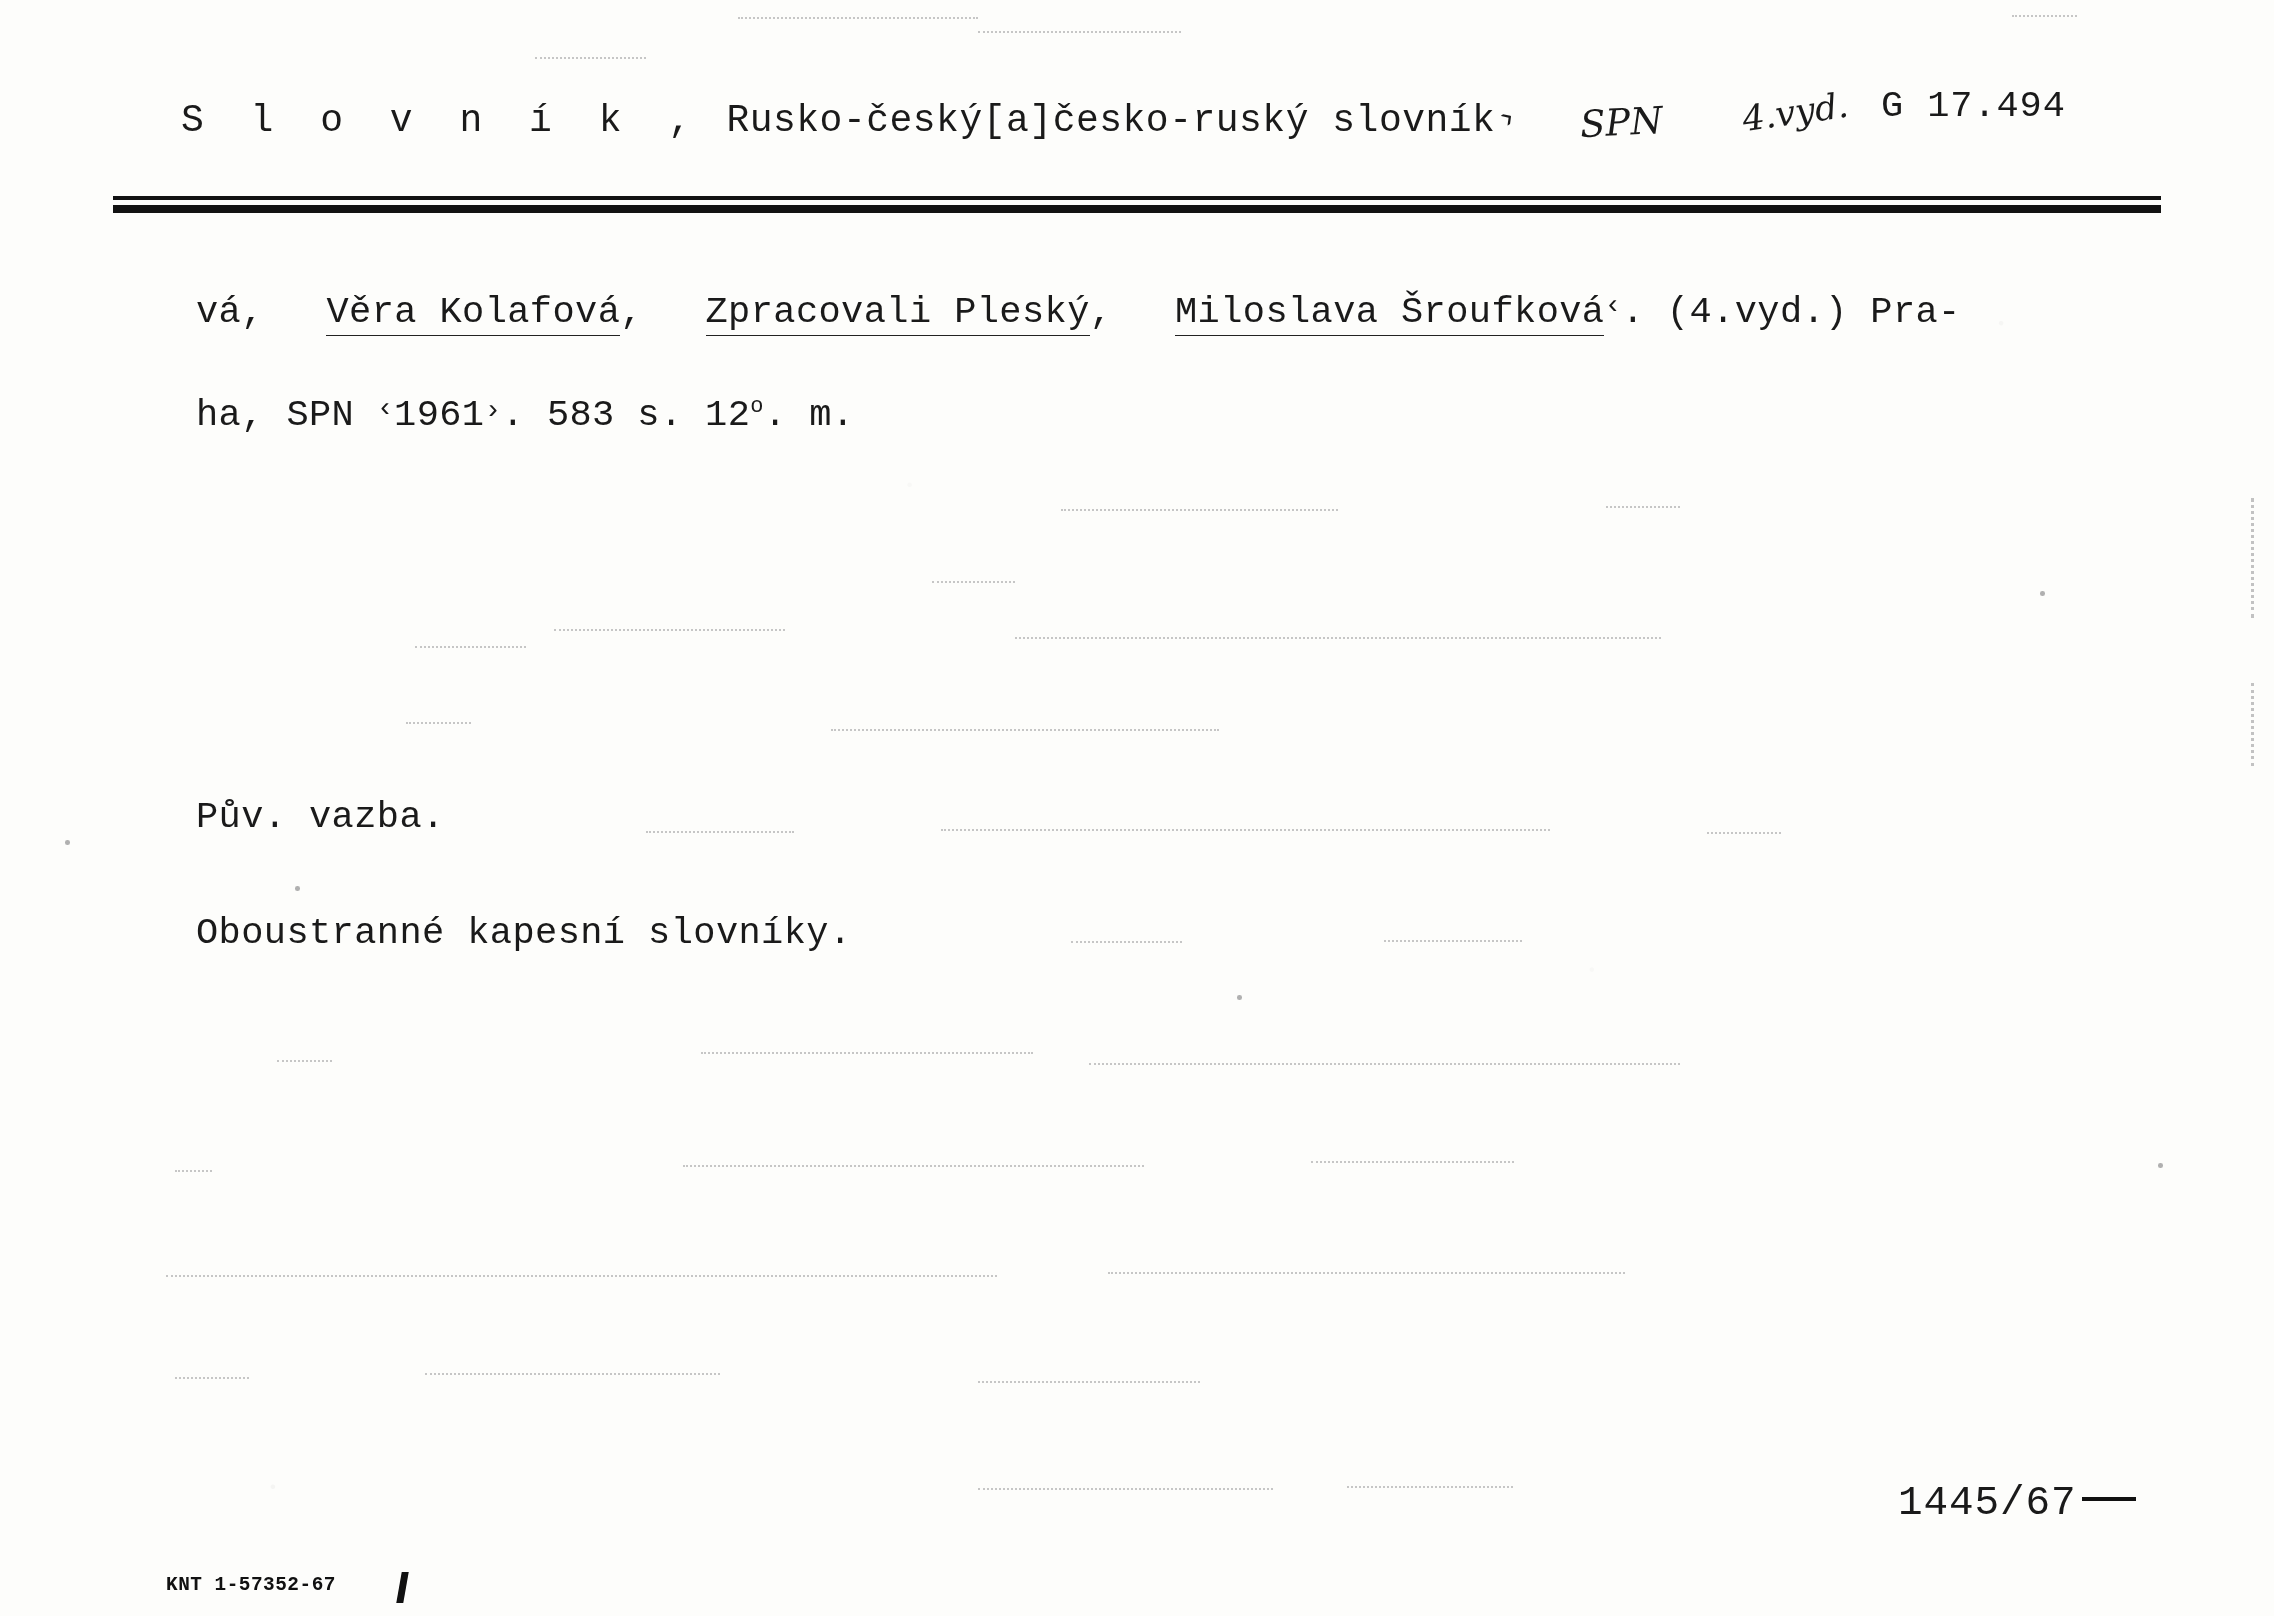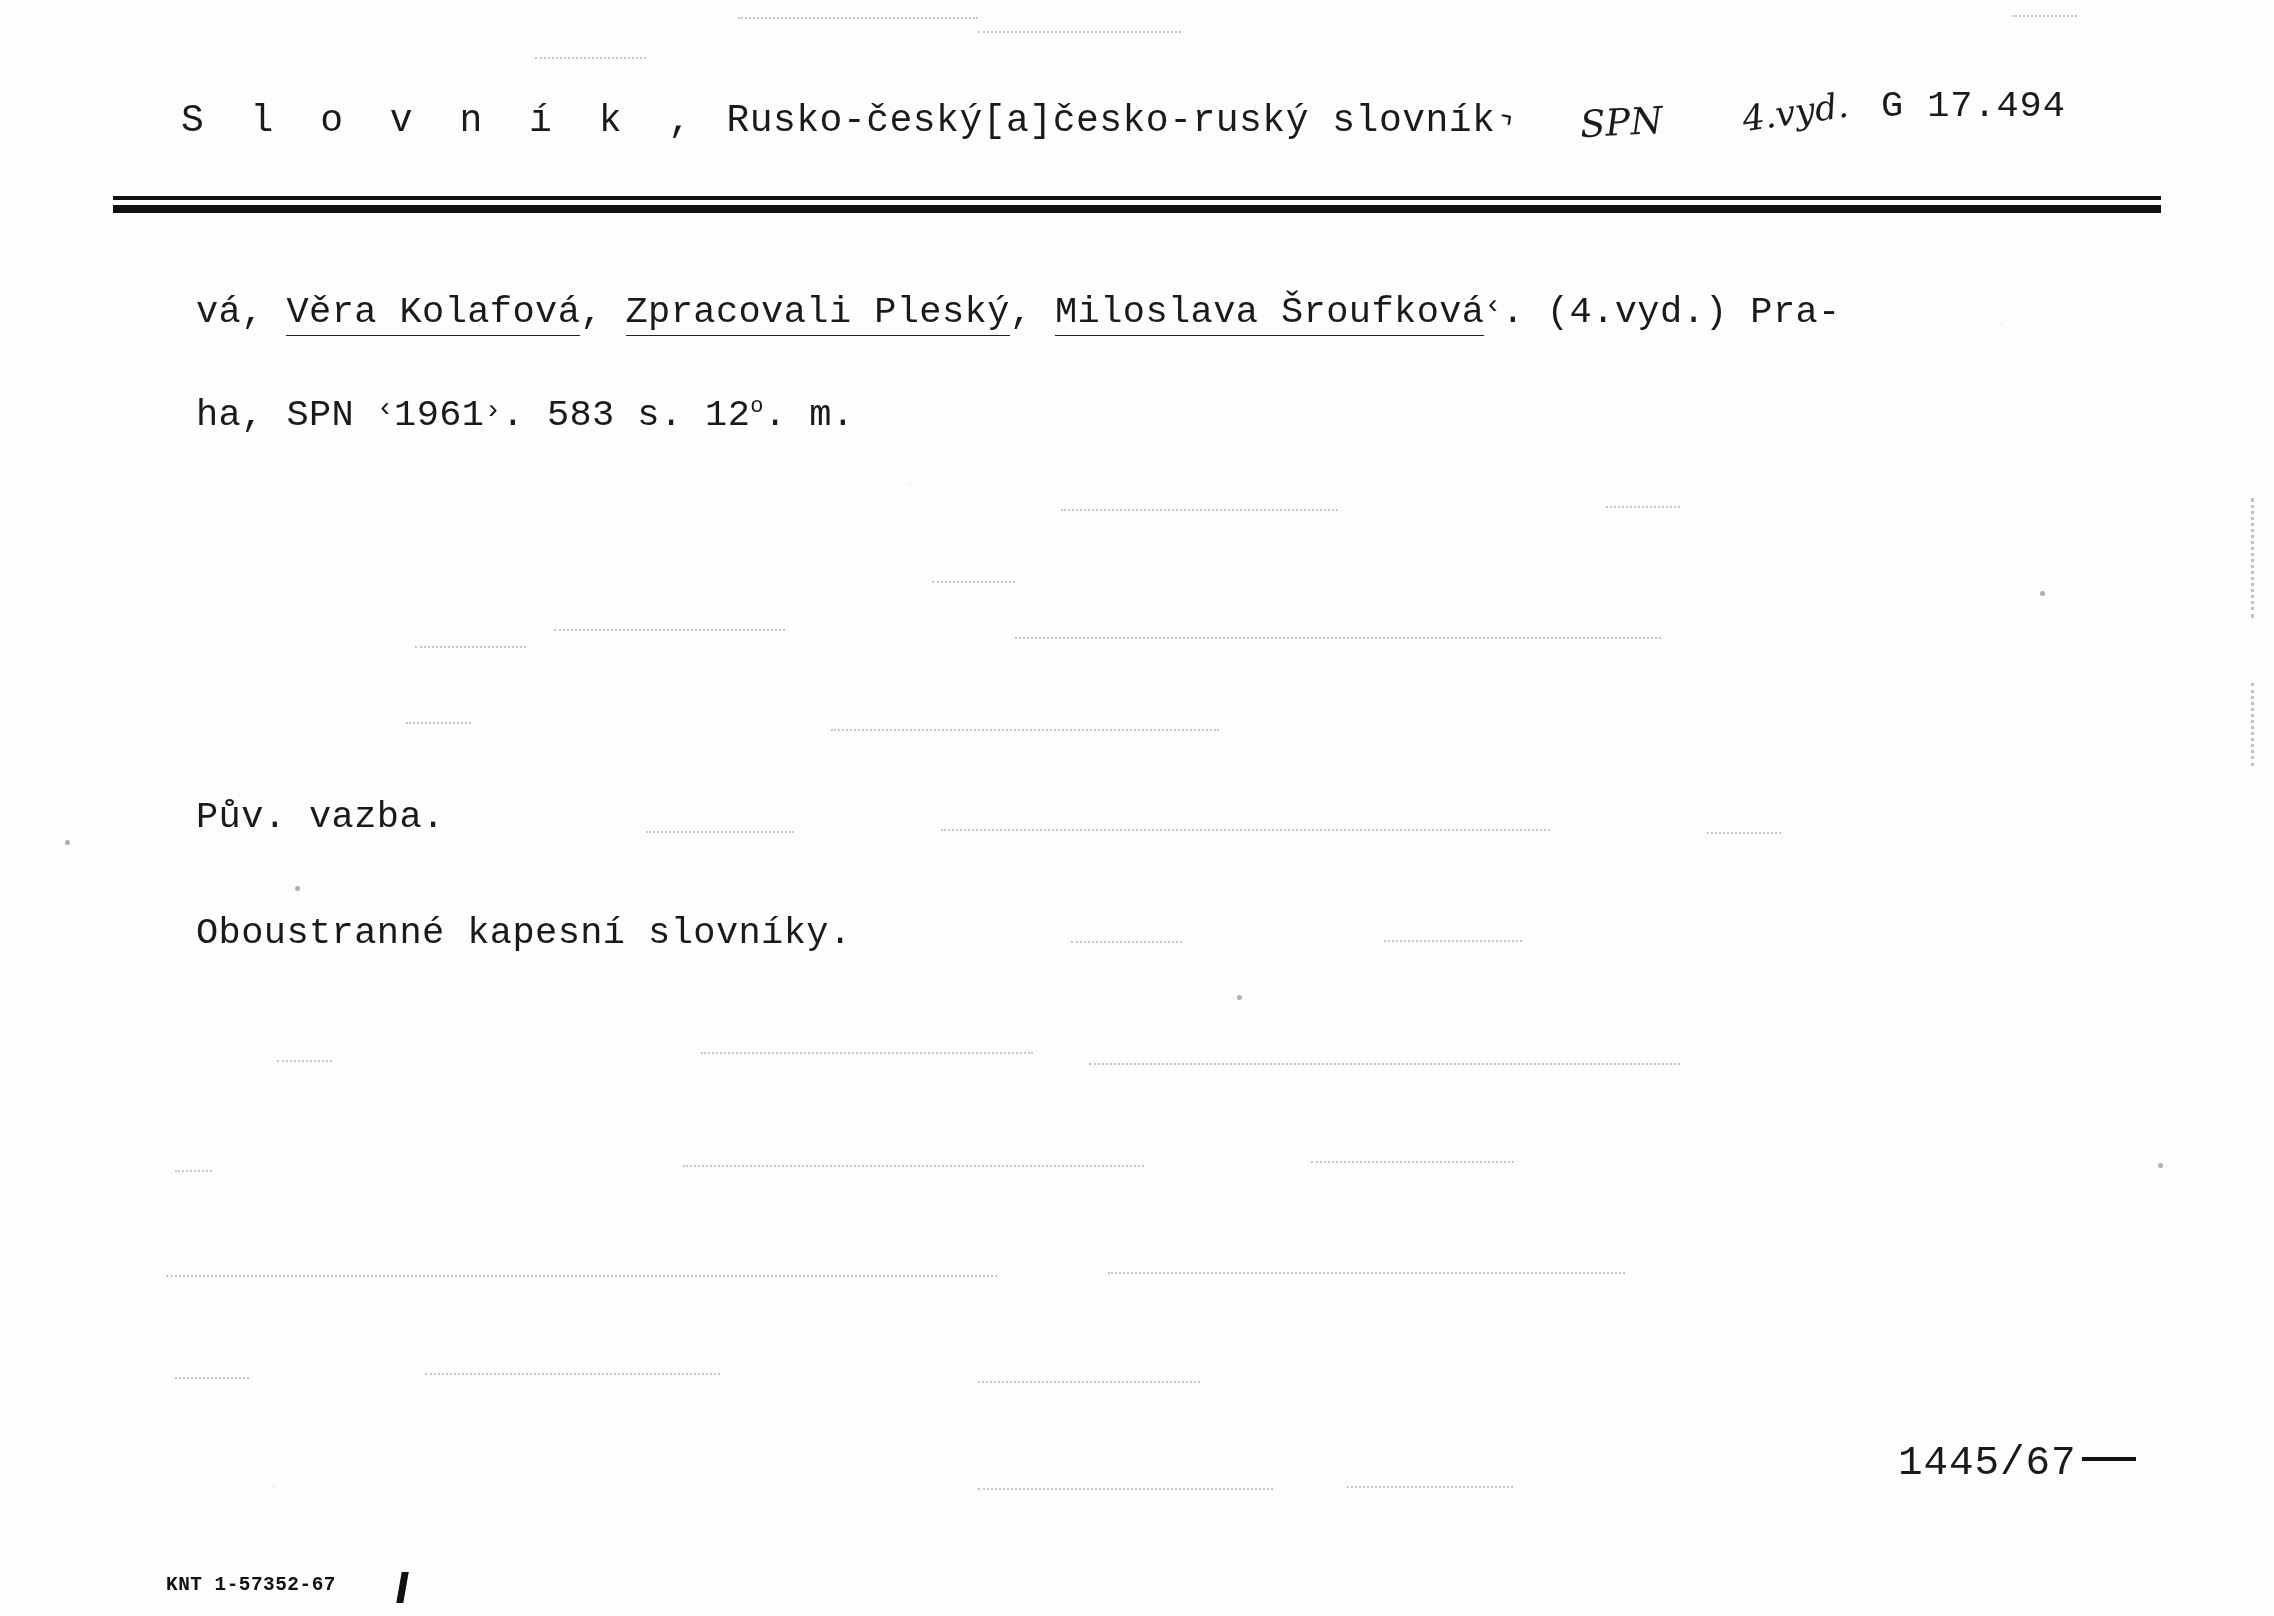--- a/index.html
+++ b/index.html
@@ -97,20 +97,21 @@
   }
   .body-line {
     font-size: 37px;
     line-height: 92px;
     white-space: nowrap;
     letter-spacing: 0.4px;
   }
   .underlined {
     border-bottom: 1.8px solid #222;
     padding-bottom: 1.8px;
+    margin-left: 40px;
   }
   .sup {
     font-size: 22px;
     vertical-align: super;
   }
   .mark-lt {
     display: inline-block;
     transform: translateY(-9.2px);
     font-size: 28px;
   }
@@ -127,21 +128,21 @@
     white-space: nowrap;
     letter-spacing: 0.4px;
   }
   .note-1 { top: 796px; }
   .note-2 { top: 912px; }
 
   
   .accession {
     position: absolute;
     right: 138px;
-    top: 1440px;
+    top: 1480px;
     font-size: 41px;
     letter-spacing: 0.9px;
   }
   .accession .dash {
     display: inline-block;
     width: 54px;
     height: 3.7px;
     background: #111;
     vertical-align: 13px;
     margin-left: 5.5px;

